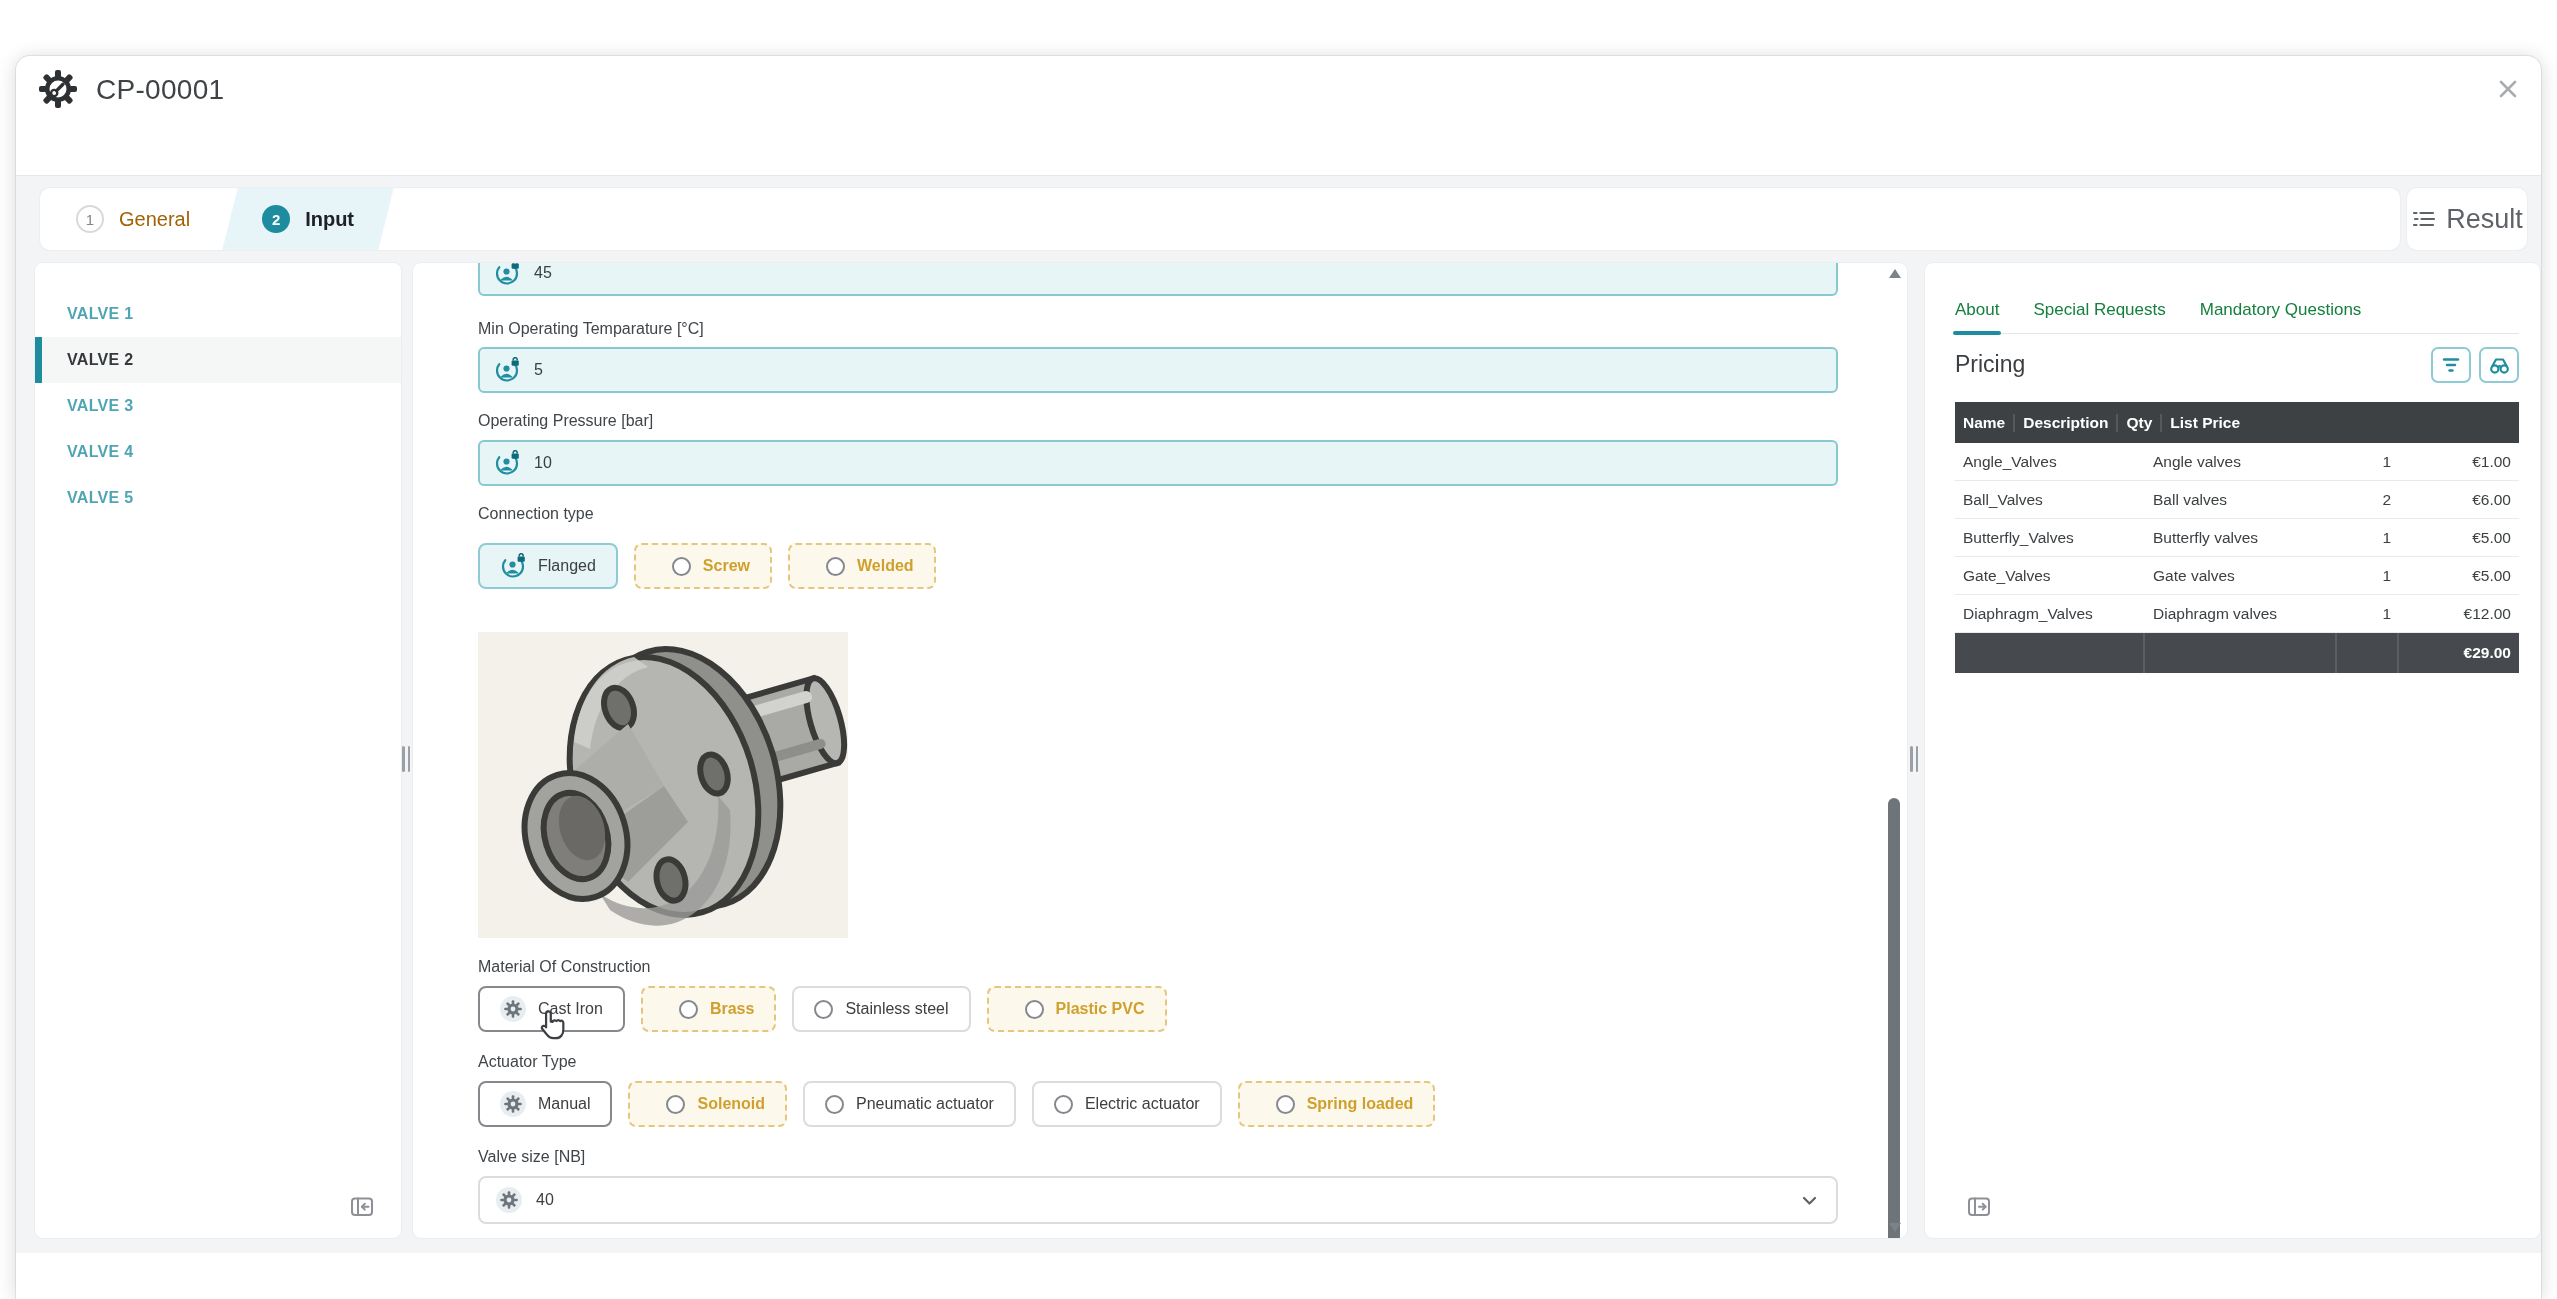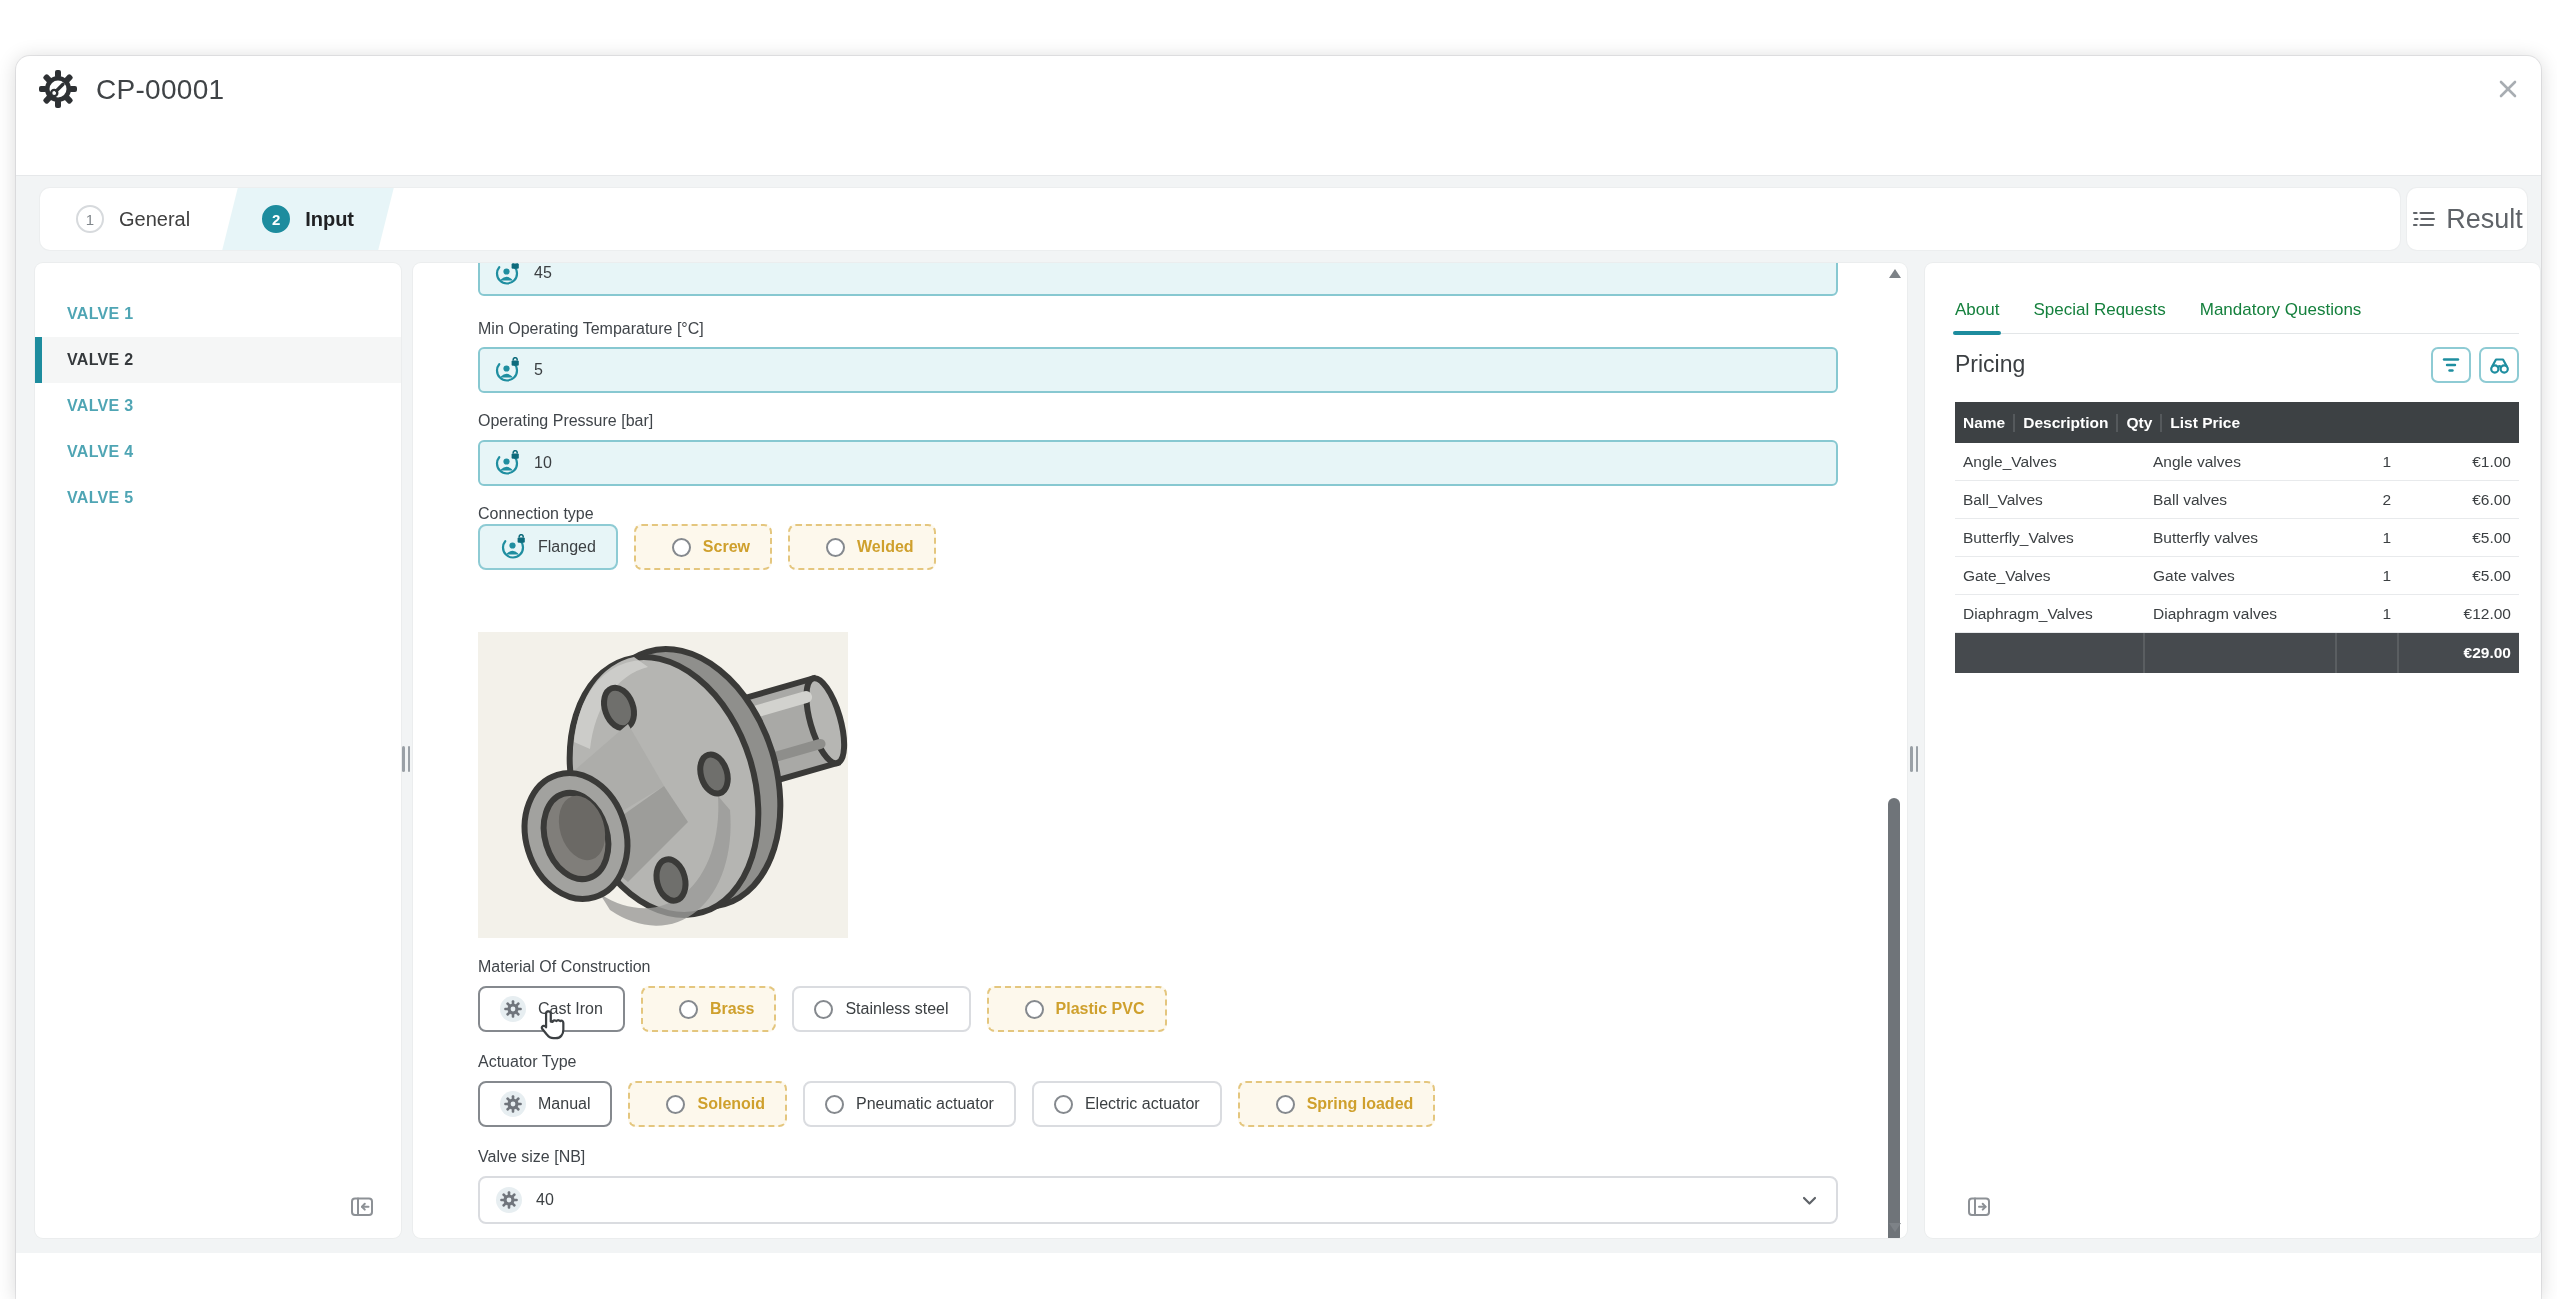--- a/index.html
+++ b/index.html
@@ -24,21 +24,21 @@
     position:absolute; left:24px; top:132px; width:2360px; height:62px;
     background:#fff; border-radius:10px; display:flex; align-items:center; overflow:hidden;
     box-shadow:0 0 0 1px #eceeef;
   }
   .step { position:relative; display:flex; align-items:center; gap:15px; padding:0 36px; height:62px; cursor:pointer; }
   .step .step-num {
     position:relative; z-index:1; width:28px; height:28px; border-radius:50%;
     border:2px solid #d7dadd; color:#80868b; font-size:15px;
     display:flex; align-items:center; justify-content:center; background:#fff;
   }
-  .step .step-label { position:relative; z-index:1; font-size:20px; color:#404040; }
+  .step .step-label { position:relative; z-index:1; font-size:20px; color:#a16207; }
   .step.active::before { content:""; position:absolute; top:0; bottom:0; left:4px; right:4px; background:#e7f5f8; transform:skewX(-14deg); }
   .step.active .step-num { background:#1d8c9e; border-color:#1d8c9e; color:#fff; font-weight:bold; }
   .step.active .step-label { color:#202124; font-weight:bold; }
   .result-btn {
     position:absolute; right:14px; top:132px; width:120px; height:62px; background:#fff; border-radius:10px;
     display:flex; align-items:center; justify-content:center; gap:10px; cursor:pointer;
     font-size:27px; color:#5f6368; box-shadow:0 0 0 1px #eceeef;
   }
   
   .card { position:absolute; top:207px; height:975px; background:#fff; border-radius:8px; box-shadow:0 0 0 1px #ebedee; }
@@ -319,21 +319,21 @@
 
       <div class="f-label" style="top:149px;">Operating Pressure [bar]</div>
       <div class="t-input" style="top:177px;">
         <svg width="26" height="26" viewBox="0 0 26 26">
             <use href="#ic-user-lock"></use>
           </svg>
         <span>10</span>
       </div>
 
       <div class="f-label" style="top:242px;">Connection type</div>
-      <div class="opt-row" style="top:261px;">
+      <div class="opt-row" style="top:280px;">
 
       <div class="opt opt-user">
             <span class="oi oi-user">
               <svg width="26" height="26" viewBox="0 0 26 26">
                 <use href="#ic-user-lock"></use>
               </svg>
             </span>
 
             <span>Flanged</span>
           </div>

